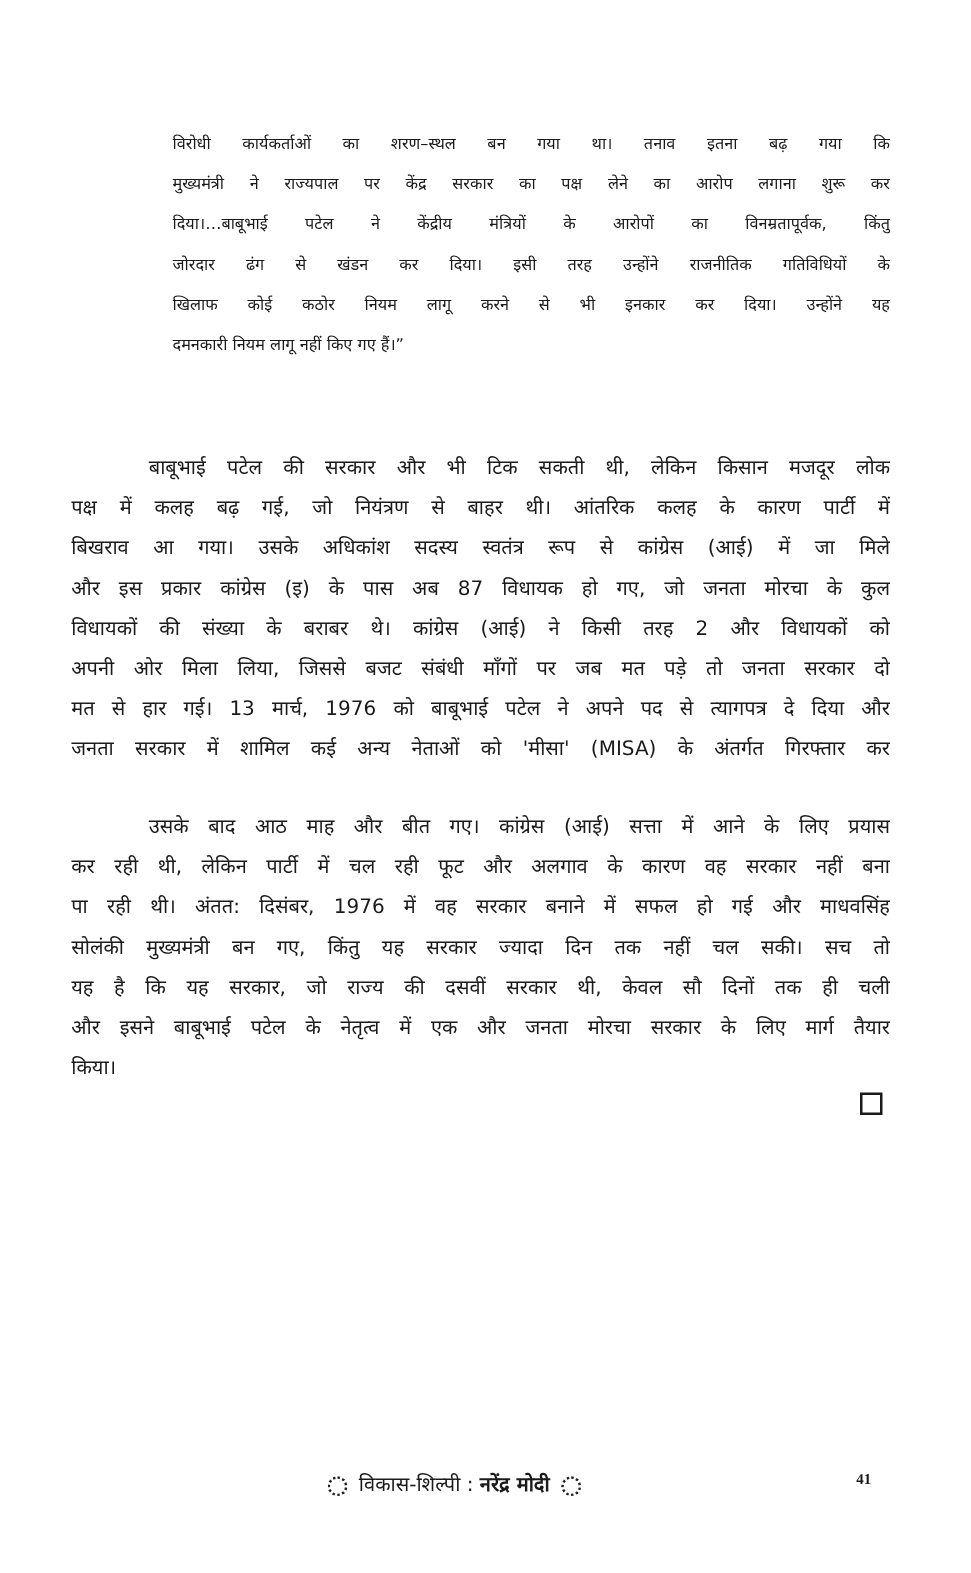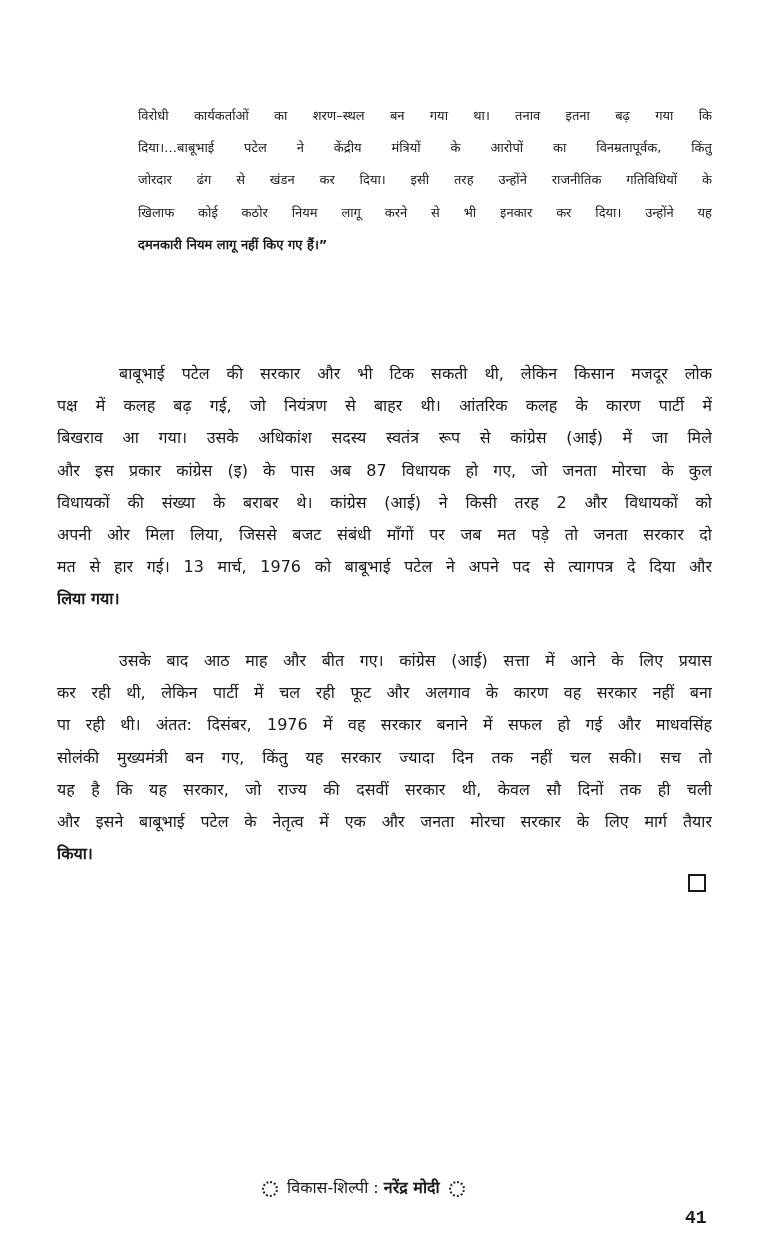--- a/index.html
+++ b/index.html
@@ -31,21 +31,20 @@
       text-align: justify;
     }
     .quote .ln, .body .ln {
       display: block;
       white-space: nowrap;
       text-align-last: justify;
       overflow: hidden;
     }
     .quote .ln.last, .body .ln.last {
       text-align-last: left;
-      font-weight: bold;
     }
     .body {
       position: absolute;
       left: 57px;
       width: 655px;
       font-size: 16px;
       line-height: 32.2px;
     }
     .para1 { top: 358px; }
     .para2 { top: 645px; text-align: center; }
@@ -82,48 +81,48 @@
       vertical-align: middle;
       margin: 0 4px;
     }
     .footer-title .author {
       font-weight: bold;
     }
     .page-number {
       position: absolute;
       left: 685px;
       top: 0;
-      font-family: Liberation Mono, monospace;
+      font-family: Liberation Serif, serif;
       font-weight: bold;
-      font-size: 18px;
-      margin-top: 32px;
+      font-size: 12px;
     }
   </style>
 </head>
 <body>
 
 <div class="page">
 
   <div class="quote">
     <span class="ln">विरोधी कार्यकर्ताओं का शरण–स्थल बन गया था। तनाव इतना बढ़ गया कि</span>
+    <span class="ln">मुख्यमंत्री ने राज्यपाल पर केंद्र सरकार का पक्ष लेने का आरोप लगाना शुरू कर</span>
     <span class="ln">दिया।…बाबूभाई पटेल ने केंद्रीय मंत्रियों के आरोपों का विनम्रतापूर्वक, किंतु</span>
     <span class="ln">जोरदार ढंग से खंडन कर दिया। इसी तरह उन्होंने राजनीतिक गतिविधियों के</span>
     <span class="ln">खिलाफ कोई कठोर नियम लागू करने से भी इनकार कर दिया। उन्होंने यह</span>
     <span class="ln last">दमनकारी नियम लागू नहीं किए गए हैं।”</span>
   </div>
 
   <div class="body para1">
     <span class="ln indent">बाबूभाई पटेल की सरकार और भी टिक सकती थी, लेकिन किसान मजदूर लोक</span>
     <span class="ln">पक्ष में कलह बढ़ गई, जो नियंत्रण से बाहर थी। आंतरिक कलह के कारण पार्टी में</span>
     <span class="ln">बिखराव आ गया। उसके अधिकांश सदस्य स्वतंत्र रूप से कांग्रेस (आई) में जा मिले</span>
     <span class="ln">और इस प्रकार कांग्रेस (इ) के पास अब 87 विधायक हो गए, जो जनता मोरचा के कुल</span>
     <span class="ln">विधायकों की संख्या के बराबर थे। कांग्रेस (आई) ने किसी तरह 2 और विधायकों को</span>
     <span class="ln">अपनी ओर मिला लिया, जिससे बजट संबंधी माँगों पर जब मत पड़े तो जनता सरकार दो</span>
     <span class="ln">मत से हार गई। 13 मार्च, 1976 को बाबूभाई पटेल ने अपने पद से त्यागपत्र दे दिया और</span>
-    <span class="ln last">लिया गया।</span>
+    <span class="ln">जनता सरकार में शामिल कई अन्य नेताओं को 'मीसा' (MISA) के अंतर्गत गिरफ्तार कर</span>
   </div>
 
   <div class="body para2">
     <span class="ln indent">उसके बाद आठ माह और बीत गए। कांग्रेस (आई) सत्ता में आने के लिए प्रयास</span>
     <span class="ln">कर रही थी, लेकिन पार्टी में चल रही फूट और अलगाव के कारण वह सरकार नहीं बना</span>
     <span class="ln">पा रही थी। अंतत: दिसंबर, 1976 में वह सरकार बनाने में सफल हो गई और माधवसिंह</span>
     <span class="ln">सोलंकी मुख्यमंत्री बन गए, किंतु यह सरकार ज्यादा दिन तक नहीं चल सकी। सच तो</span>
     <span class="ln">यह है कि यह सरकार, जो राज्य की दसवीं सरकार थी, केवल सौ दिनों तक ही चली</span>
     <span class="ln">और इसने बाबूभाई पटेल के नेतृत्व में एक और जनता मोरचा सरकार के लिए मार्ग तैयार</span>
     <span class="ln last">किया।</span>

